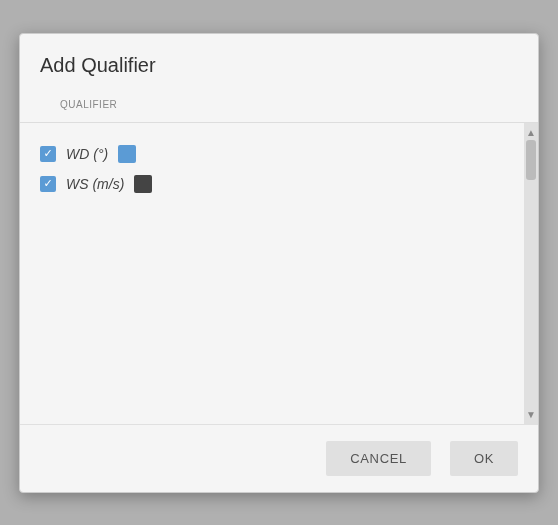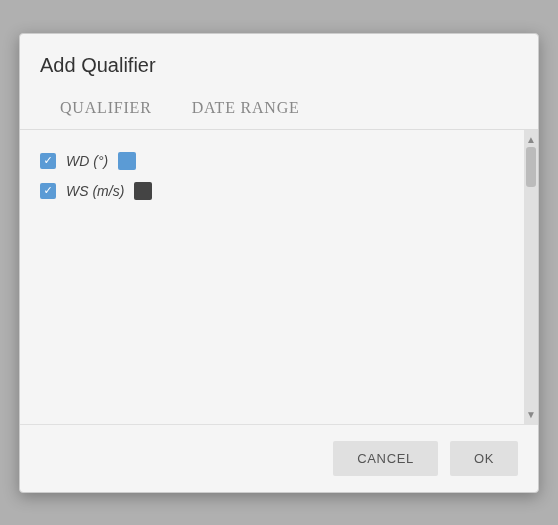--- a/index.html
+++ b/index.html
@@ -34,28 +34,27 @@
     }
     .tabs {
       display: flex;
       flex-direction: row;
       border-bottom: 1px solid #ddd;
       padding: 0 20px;
       gap: 0;
     }
     .tab {
       padding: 10px 20px;
-      font-size: 16px;
+      font-size: 10px;
       font-weight: 500;
       color: #888;
       letter-spacing: 0.05em;
       cursor: pointer;
       border-bottom: 3px solid transparent;
       margin-bottom: -1px;
-      font-family: Liberation Serif, serif;
     }
     .tab.active {
       color: #333;
       border-bottom: 3px solid #5b9bd5;
       font-weight: 700;
     }
     .dialog-body {
       display: flex;
       flex-direction: row;
       flex: 1;
@@ -124,21 +123,21 @@
     .color-swatch {
       width: 18px;
       height: 18px;
       border-radius: 2px;
       flex-shrink: 0;
     }
     .dialog-footer {
       display: flex;
       justify-content: flex-end;
       padding: 16px 20px;
-      gap: 12px;
+      gap: 19px;
       border-top: 1px solid #e0e0e0;
     }
     .btn {
       padding: 10px 24px;
       font-size: 13px;
       font-weight: 500;
       letter-spacing: 0.05em;
       border: none;
       background: #e0e0e0;
       color: #555;
@@ -149,23 +148,20 @@
 </head>
 <body>
 
 <div class="dialog">
   <div class="dialog-header">
     <span class="dialog-title">Add Qualifier</span>
   </div>
   <div class="tabs">
     <div class="tab">
       <span>QUALIFIER</span>
-    </div>
-    <div class="tab">
-      <span>DATE RANGE</span>
     </div>
   </div>
   <div class="dialog-body">
     <div class="content-area">
       <div class="series-item">
         <div class="checkbox">
           <span class="checkmark">✓</span>
         </div>
         <span class="series-label">WD (°)</span>
         <div class="color-swatch" style="background:#5b9bd5;"></div>

